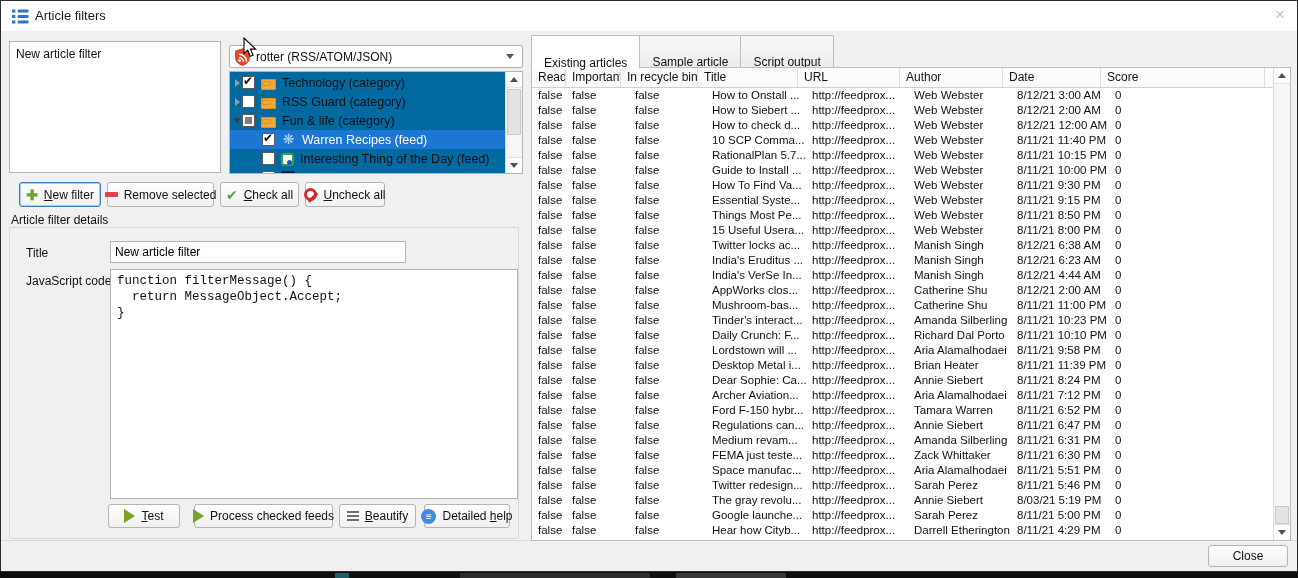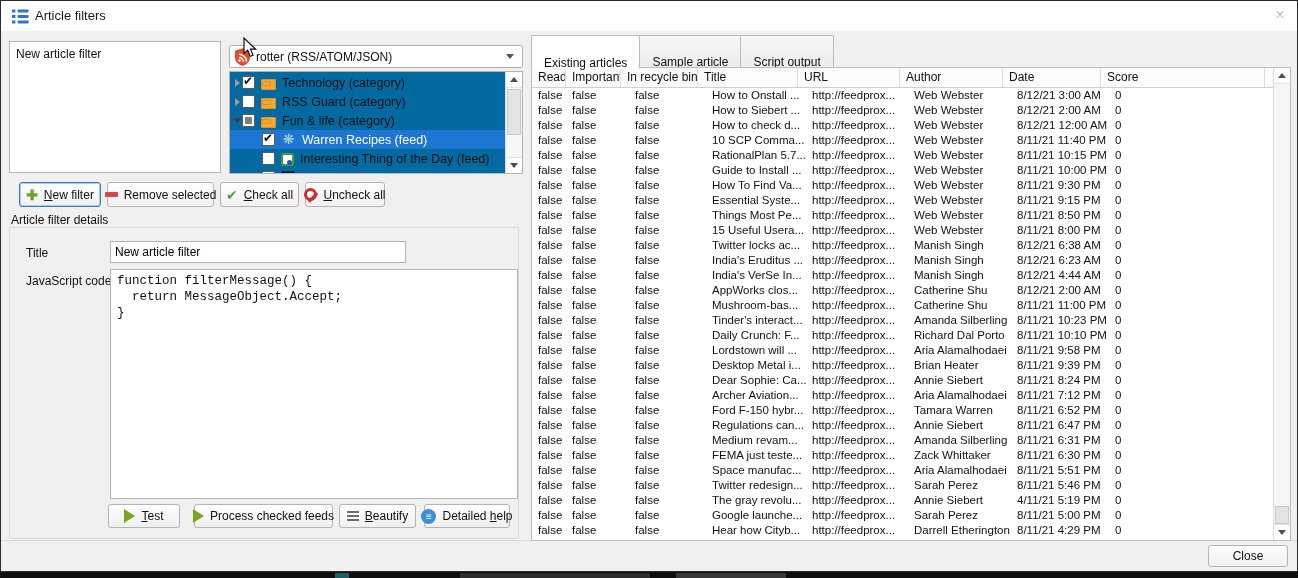--- a/index.html
+++ b/index.html
@@ -420,21 +420,21 @@
             <div class="c" style="width: 98px;">8/11/21 9:58 PM</div>
             <div class="c" style="width: 164px;">0</div>
           </div>
           <div class="r">
             <div class="c" style="width: 34px;">false</div>
             <div class="c" style="width: 63px;">false</div>
             <div class="c" style="width: 77px;">false</div>
             <div class="c" style="width: 100px;">Desktop Metal i...</div>
             <div class="c" style="width: 102px;">http://feedprox...</div>
             <div class="c" style="width: 103px;">Brian Heater</div>
-            <div class="c" style="width: 98px;">8/11/21 9:39 PM</div>
+            <div class="c" style="width: 98px;">8/11/21 11:39 PM</div>
             <div class="c" style="width: 164px;">0</div>
           </div>
           <div class="r">
             <div class="c" style="width: 34px;">false</div>
             <div class="c" style="width: 63px;">false</div>
             <div class="c" style="width: 77px;">false</div>
             <div class="c" style="width: 100px;">Dear Sophie: Ca...</div>
             <div class="c" style="width: 102px;">http://feedprox...</div>
             <div class="c" style="width: 103px;">Annie Siebert</div>
             <div class="c" style="width: 98px;">8/11/21 8:24 PM</div>
@@ -510,21 +510,21 @@
             <div class="c" style="width: 98px;">8/11/21 5:46 PM</div>
             <div class="c" style="width: 164px;">0</div>
           </div>
           <div class="r">
             <div class="c" style="width: 34px;">false</div>
             <div class="c" style="width: 63px;">false</div>
             <div class="c" style="width: 77px;">false</div>
             <div class="c" style="width: 100px;">The gray revolu...</div>
             <div class="c" style="width: 102px;">http://feedprox...</div>
             <div class="c" style="width: 103px;">Annie Siebert</div>
-            <div class="c" style="width: 98px;">4/11/21 5:19 PM</div>
+            <div class="c" style="width: 98px;">8/03/21 5:19 PM</div>
             <div class="c" style="width: 164px;">0</div>
           </div>
           <div class="r">
             <div class="c" style="width: 34px;">false</div>
             <div class="c" style="width: 63px;">false</div>
             <div class="c" style="width: 77px;">false</div>
             <div class="c" style="width: 100px;">Google launche...</div>
             <div class="c" style="width: 102px;">http://feedprox...</div>
             <div class="c" style="width: 103px;">Sarah Perez</div>
             <div class="c" style="width: 98px;">8/11/21 5:00 PM</div>

